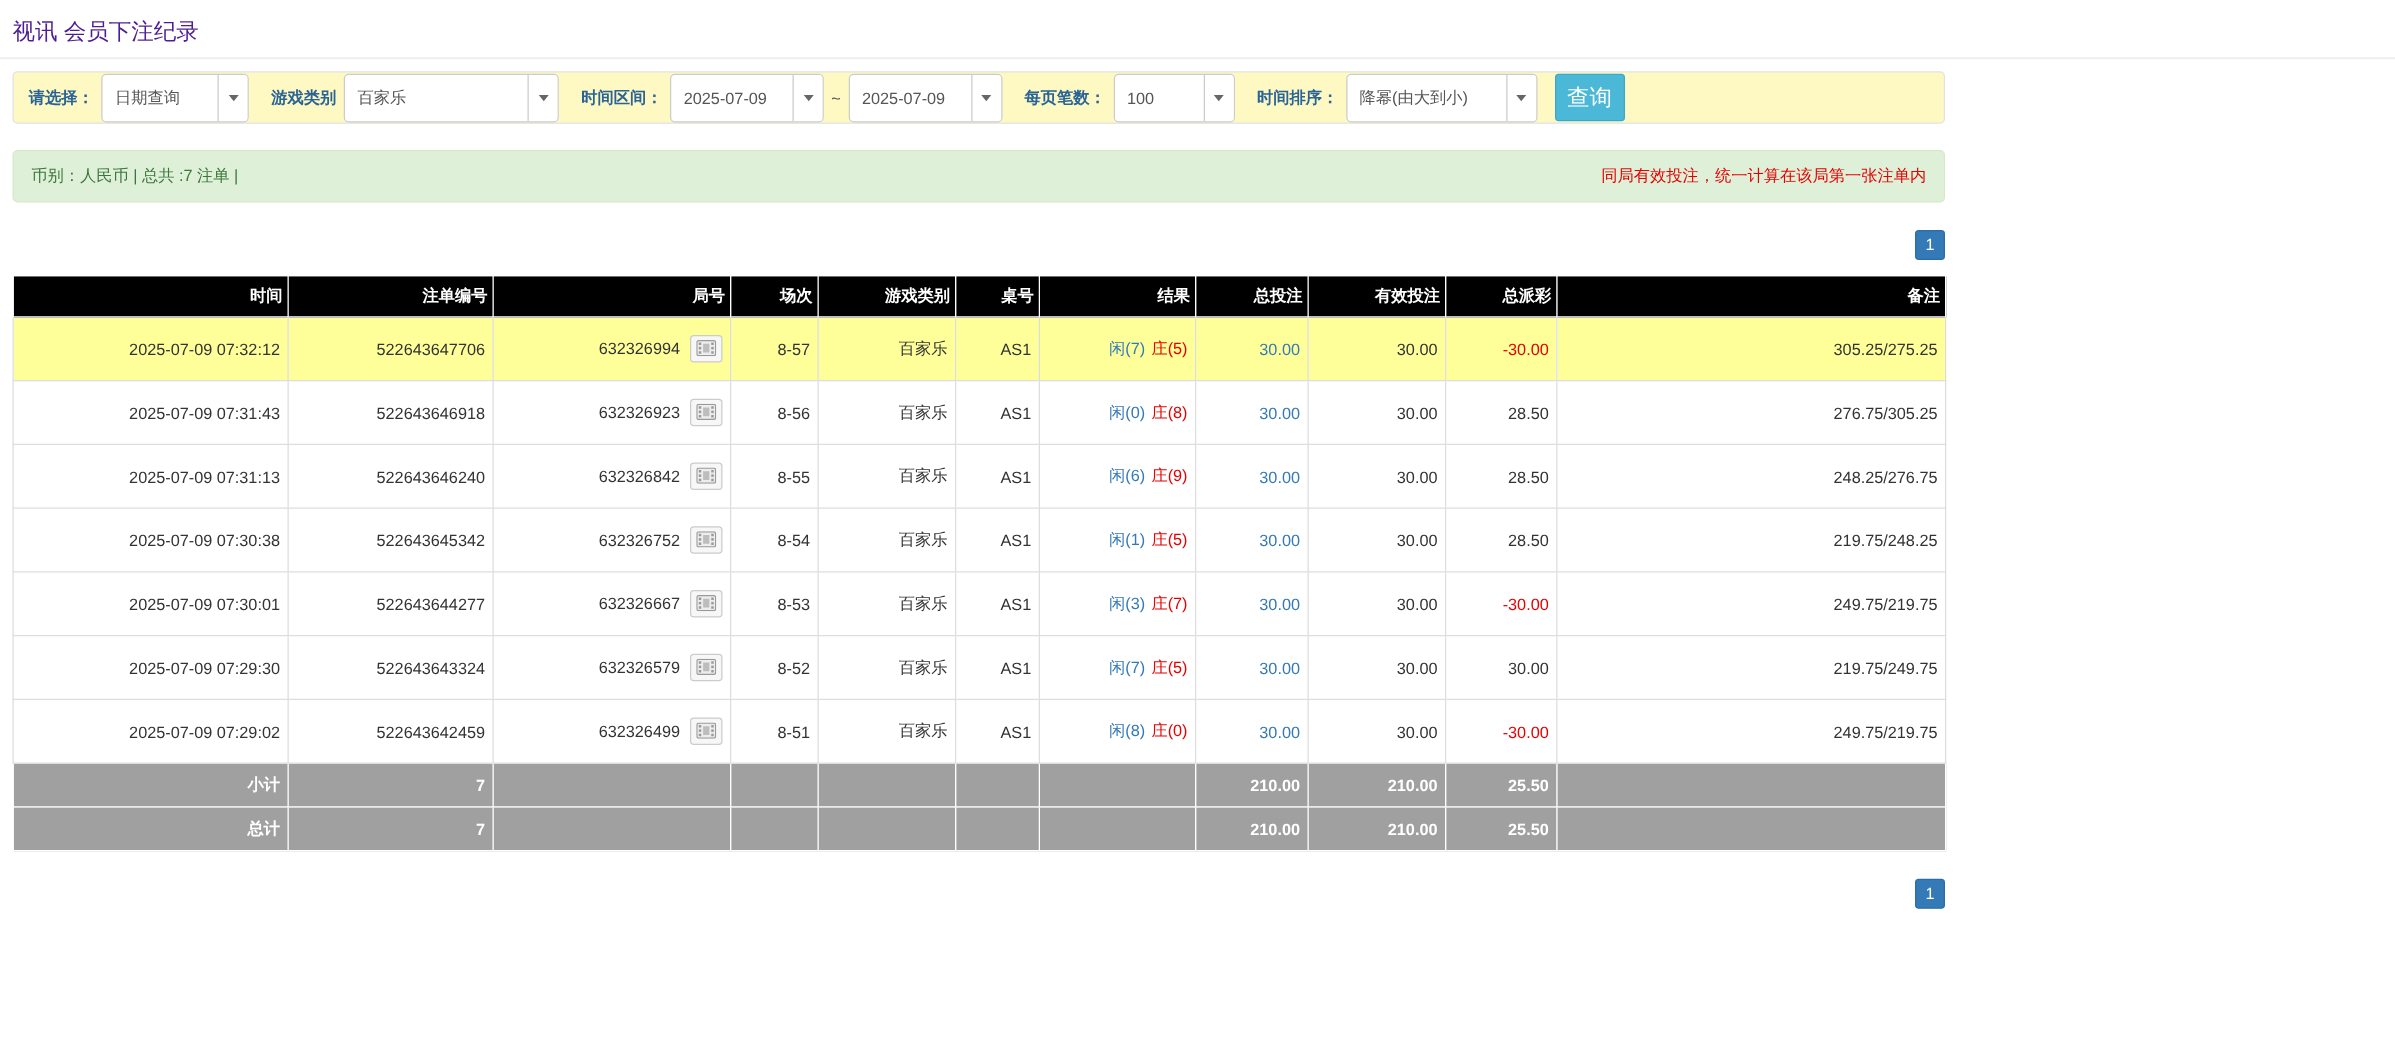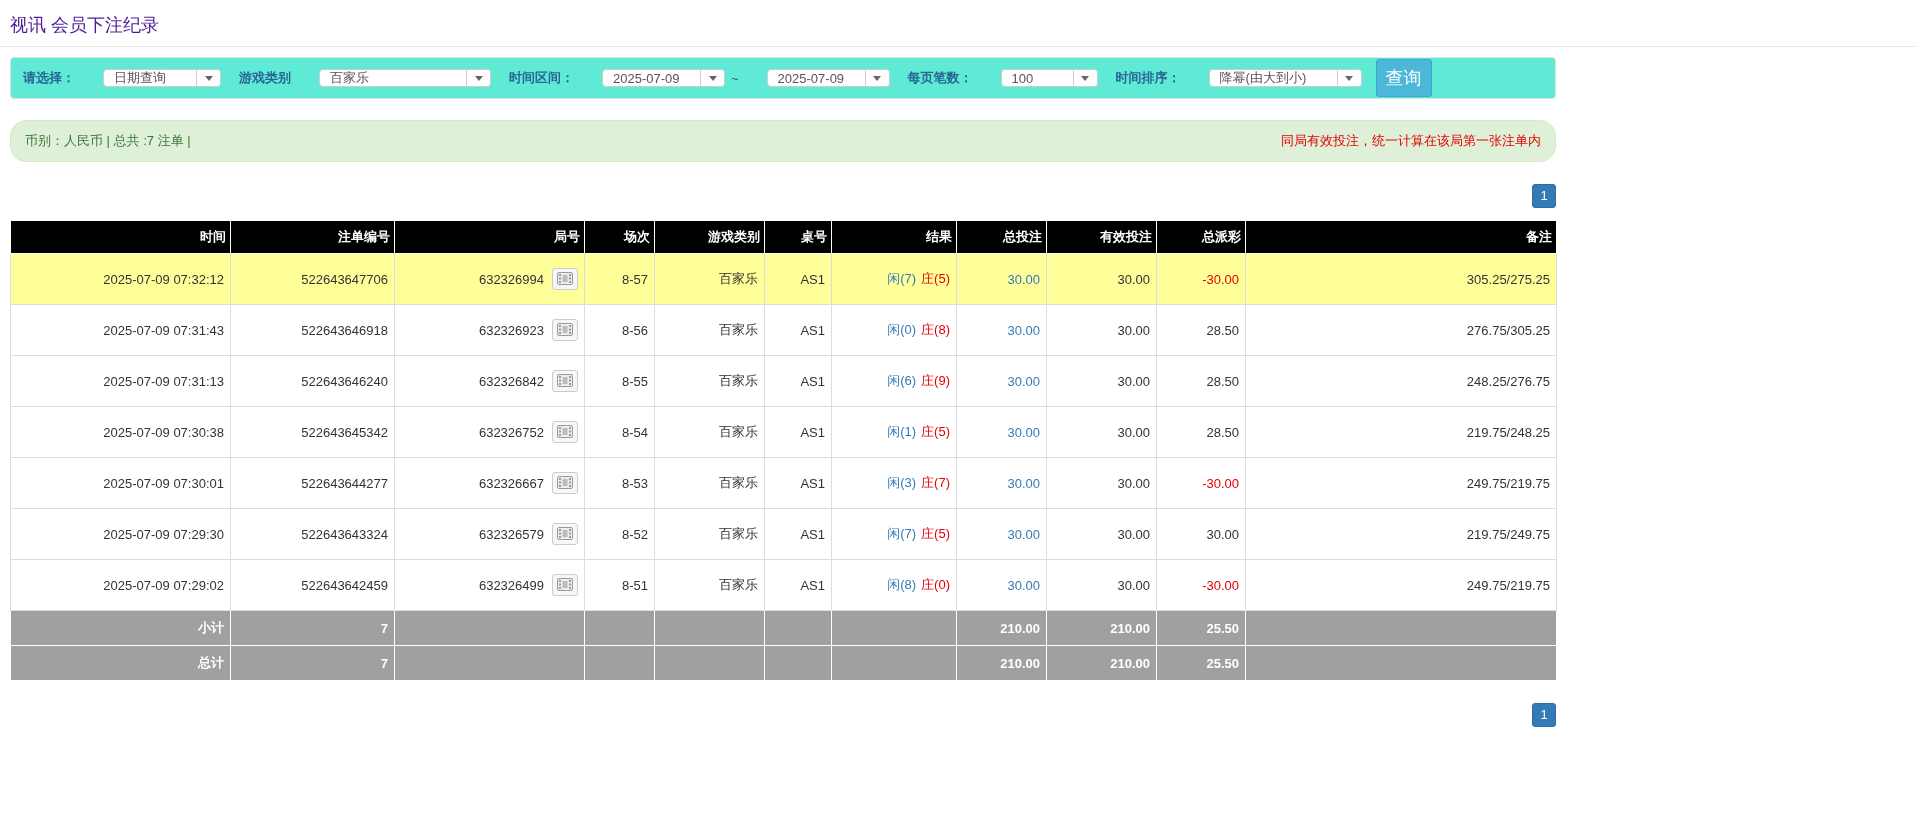--- a/index.html
+++ b/index.html
@@ -18,21 +18,21 @@
     font-size: 18px;
     font-weight: 400;
     color: #4c1d95;
   }
   
   .content { width: 1546px; padding-left: 10px; }
   
   .filter-bar {
     margin-top: 10px;
     width: 1546px;
-    background: #5eead4;
+    background: #fef9c3;
     border: 1px solid #e1e1e1;
     border-radius: 4px;
     padding: 6px 12px;
     height: 42px;
     display: flex;
     align-items: center;
   }
   .flabel {
     color: #2a6496;
     font-weight: bold;
@@ -40,24 +40,23 @@
     white-space: nowrap;
     margin-right: 6px;
   }
   .flabel.gap { margin-left: 18px; }
   .combo {
     display: inline-flex;
     align-items: stretch;
     background: #fff;
     border: 1px solid #ccc;
     border-radius: 4px;
-    height: 18px;
+    height: 39px;
     overflow: hidden;
     cursor: pointer;
-    margin-left: 22px;
   }
   .combo-text {
     display: flex;
     align-items: center;
     padding: 0 10px;
     font-size: 13px;
     color: #555;
     flex: 1;
     white-space: nowrap;
   }
@@ -91,21 +90,21 @@
     border-radius: 3px;
     cursor: pointer;
     font-family: inherit;
   }
   
   .summary-bar {
     margin-top: 21px;
     width: 1546px;
     background: #dff0d8;
     border: 1px solid #d6e9c6;
-    border-radius: 16px;
+    border-radius: 4px;
     padding: 11px 14px;
     display: flex;
     justify-content: space-between;
     align-items: center;
     font-size: 13px;
   }
   .summary-left { color: #3c763d; }
   .summary-note { color: #e60000; }
   
   .pagination { width: 1546px; text-align: right; }

